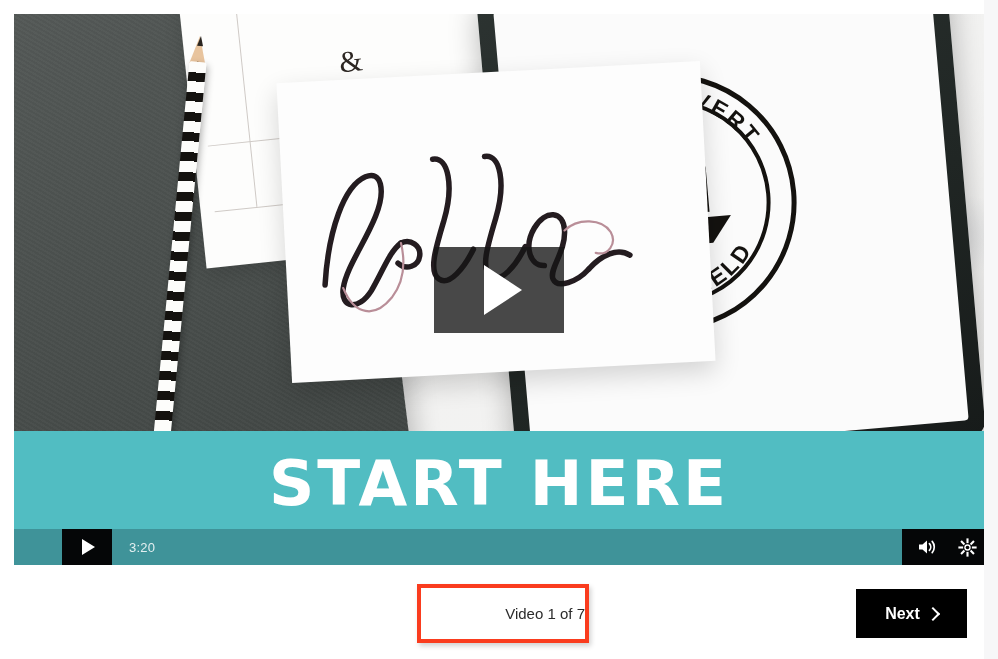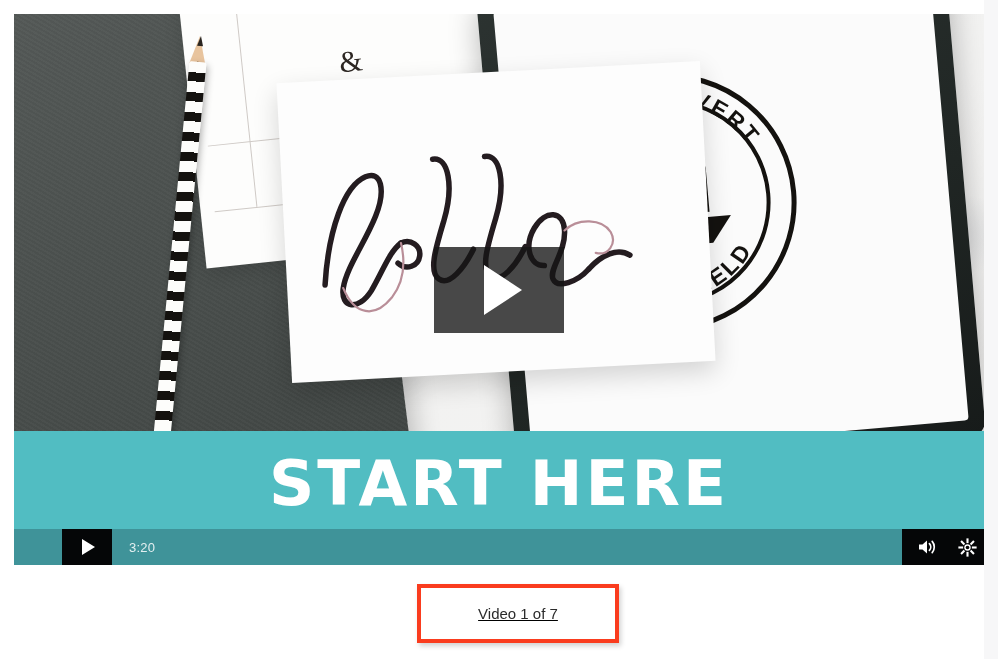--- a/index.html
+++ b/index.html
@@ -409,30 +409,29 @@
     border-right: 2.6px solid #ffffff;
   }
   .chev.left  { transform: rotate(-135deg); }
   .chev.right { transform: rotate(45deg); }
 
   
   #video-counter-wrap {
     position: absolute;
     left: 403px;
     top: 1px;
-    width: 202px;
+    width: 172px;
     height: 59px;
     border: 4px solid #fa3c1e;
     background: #ffffff;
     box-sizing: border-box;
     display: flex;
     align-items: center;
-    justify-content: center;
+    justify-content: flex-end;
     box-shadow: 2px 3px 5px rgba(0,0,0,.18);
-    text-decoration: underline;
   }
   #video-counter-text {
     font-family: "Liberation Sans", sans-serif;
     font-size: 15px;
     color: #2b2b2b;
   }
 </style>
 </head>
 <body>
 
@@ -570,16 +569,20 @@
         </div>
       </div>
     </div>
 
     <div id="bottom-nav">
 
       <div id="video-counter-wrap">
         <span id="video-counter-text">Video 1 of 7</span>
       </div>
 
+      <button id="next-button">
+        <span>Next</span>
+        <span class="chev right"></span>
+      </button>
     </div>
 
   </div>
 </div>
 
 </body></html>

